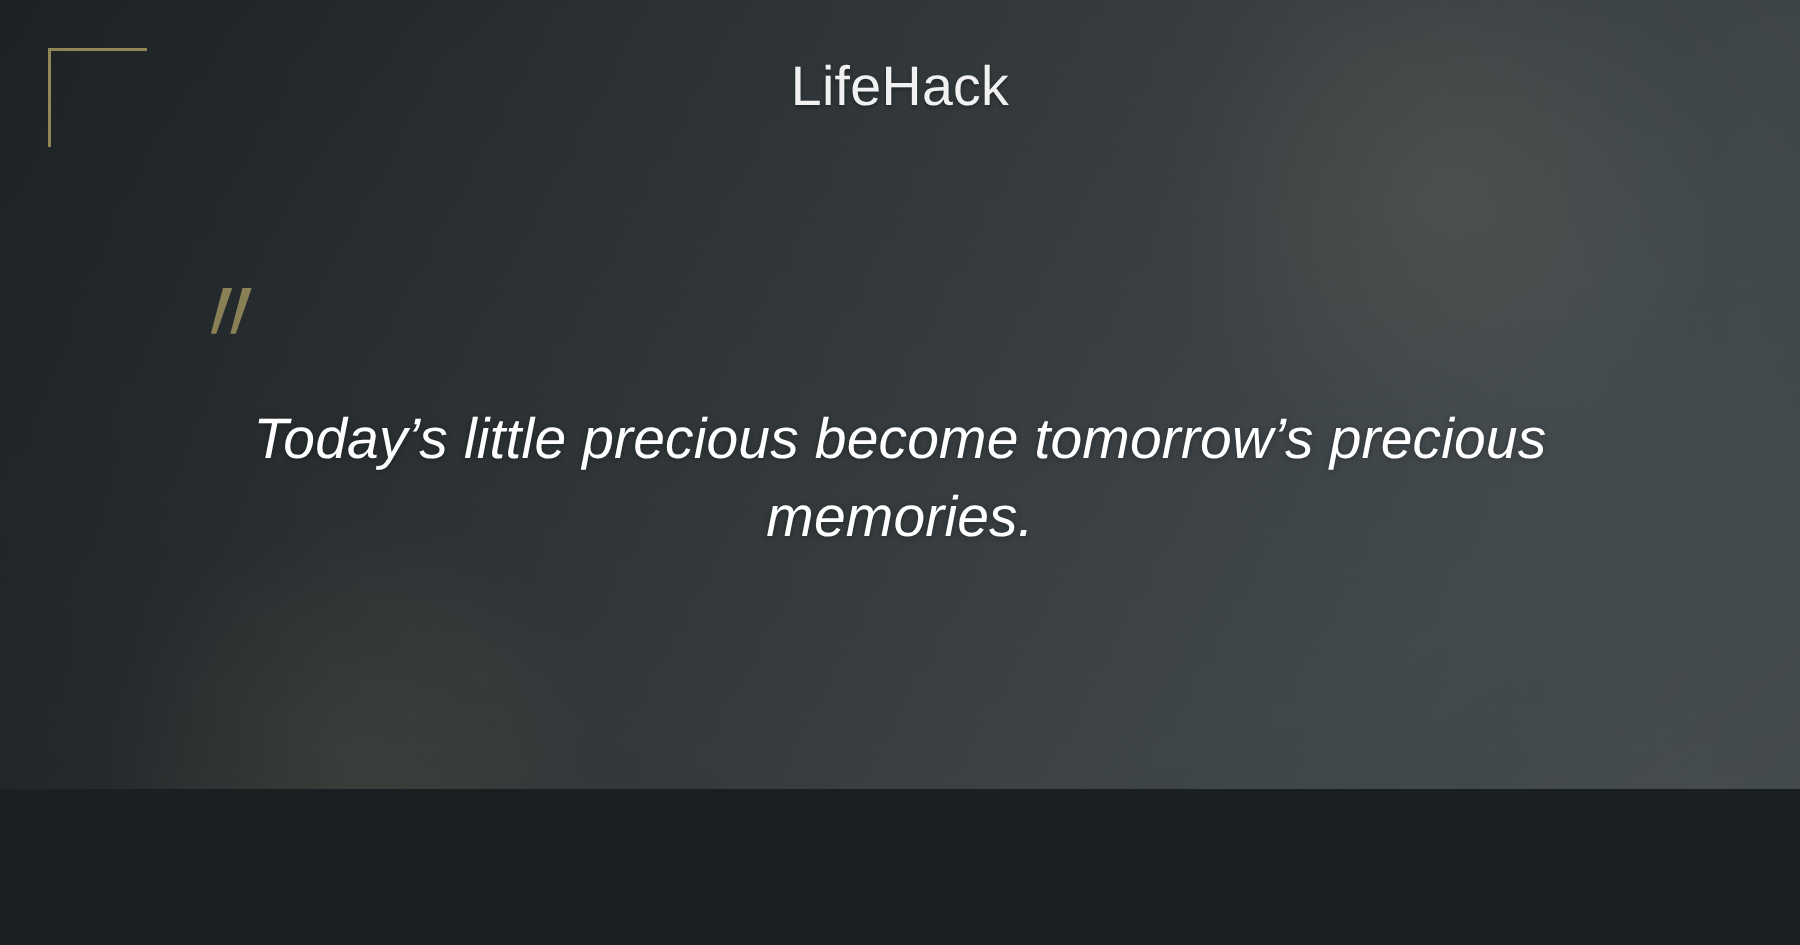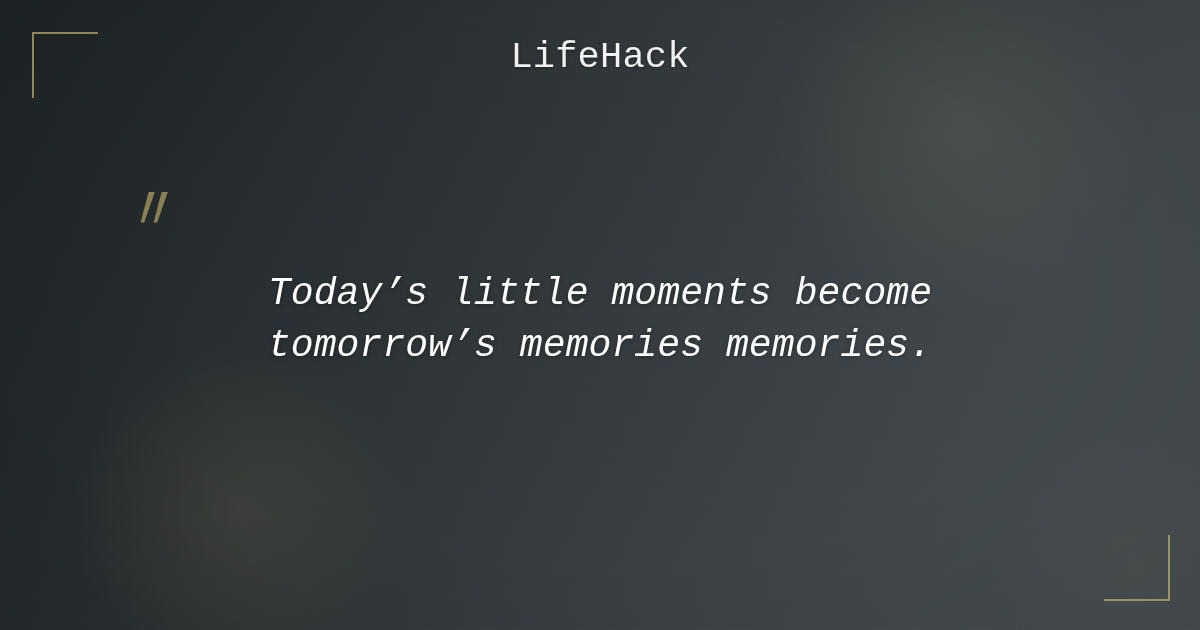--- a/index.html
+++ b/index.html
@@ -3,23 +3,23 @@
 <meta charset="utf-8">
 <style>
   html, body {
     margin: 0;
     padding: 0;
     background: #1a1f22;
   }
   #card {
     position: relative;
     width: 1200px;
-    height: 630px;
+    height: 526px;
     overflow: hidden;
-    font-family: Liberation Mono, monospace;
+    font-family: Liberation Sans, sans-serif;
     
     background:
       radial-gradient(circle 260px at 960px 130px, rgba(168,158,110,0.13) 0%, rgba(168,158,110,0.05) 45%, rgba(168,158,110,0) 72%),
       radial-gradient(circle 230px at 240px 512px, rgba(164,152,104,0.14) 0%, rgba(164,152,104,0.05) 48%, rgba(164,152,104,0) 74%),
       radial-gradient(circle 200px at 1130px 560px, rgba(150,142,100,0.07) 0%, rgba(150,142,100,0) 70%),
       linear-gradient(118deg,
         #1f2427 0%,
         #24292c 16%,
         #2b3134 32%,
         #343a3d 50%,
@@ -124,16 +124,16 @@
   <div id="brand">LifeHack</div>
 
   <div id="quote-mark">
     <svg width="60" height="60" viewBox="0 0 60 60" aria-hidden="true">
       <path d="M14.0 6.0 L20.2 6.0 L16.6 36.5 L13.0 36.5 Z" fill="#8a8055" transform="skewX(-13) translate(6,0)"></path>
       <path d="M27.0 6.0 L33.2 6.0 L29.6 36.5 L26.0 36.5 Z" fill="#8a8055" transform="skewX(-13) translate(6,0)"></path>
     </svg>
   </div>
 
   <div id="quote-block">
-    <p id="quote-text">Today’s little moments become tomorrow’s memories memories.</p>
+    <p id="quote-text">Today’s little precious become tomorrow’s precious memories.</p>
   </div>
 
 </div>
 
 </body></html>

